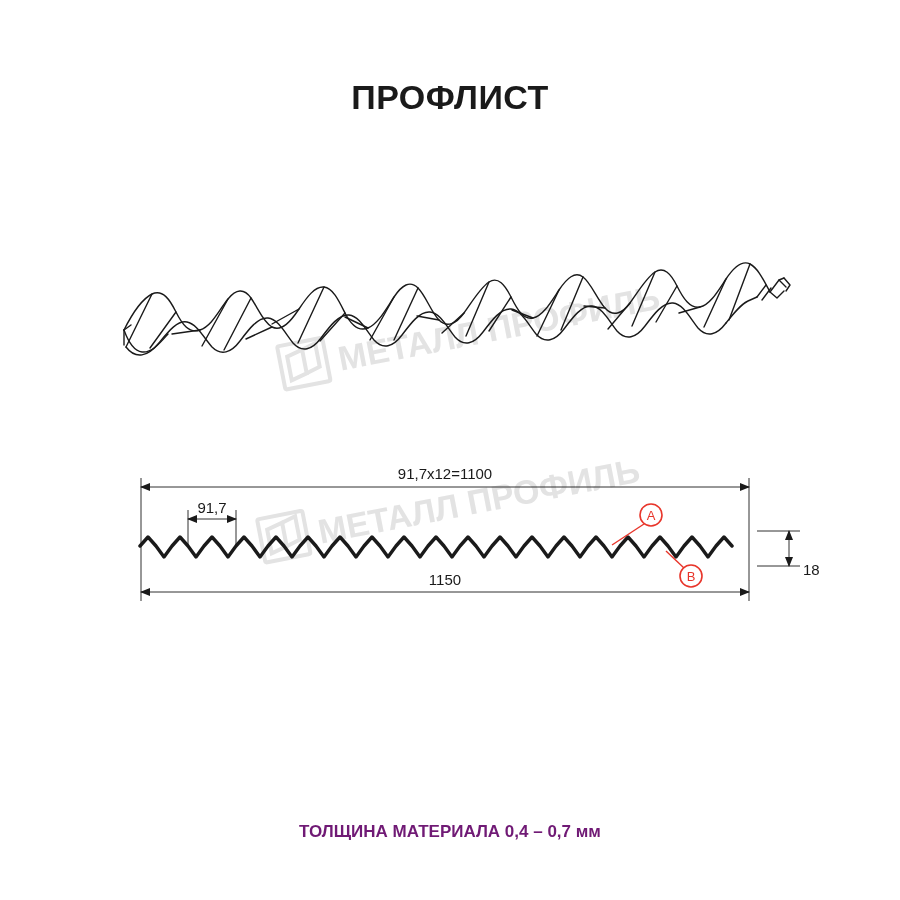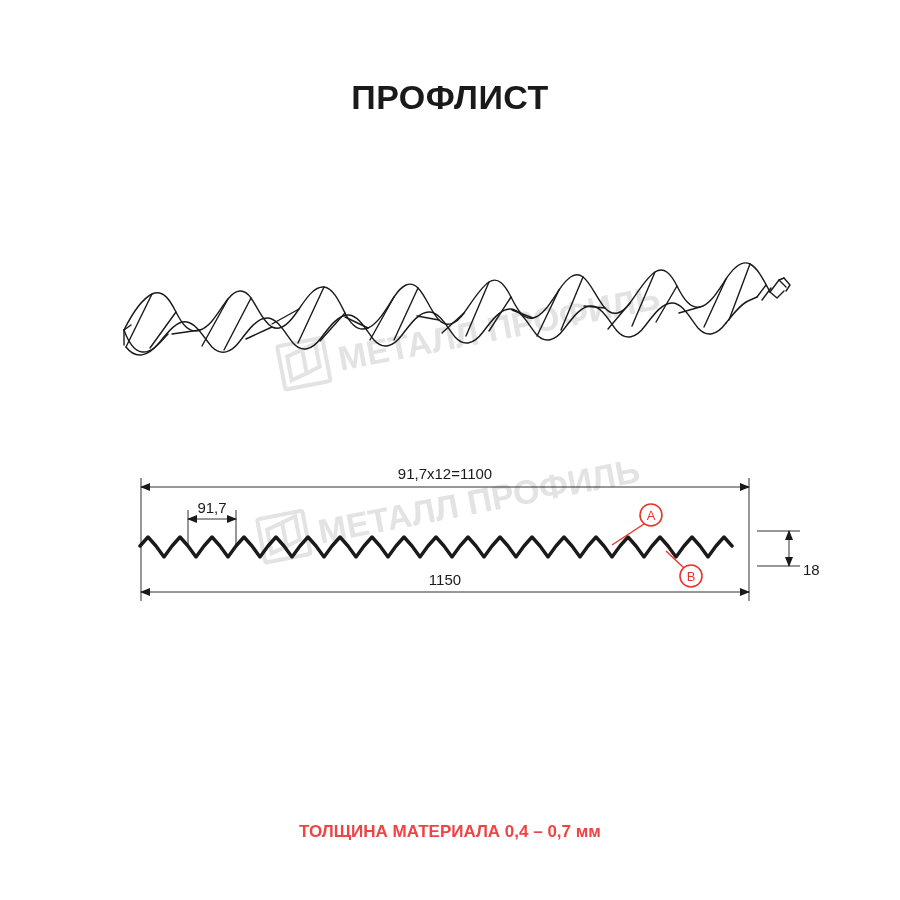--- a/index.html
+++ b/index.html
@@ -43,21 +43,21 @@
     color: #1a1a1a;
   }
   .footnote {
     position: absolute;
     top: 822px;
     left: 0;
     width: 900px;
     text-align: center;
     font-size: 17px;
     font-weight: bold;
-    color: #ef4444;
+    color: #701a75;
   }
   svg.diagram {
     position: absolute;
     top: 0;
     left: 0;
     width: 900px;
     height: 900px;
   }
   .wm-text {
     font-family: "Liberation Sans", sans-serif;

